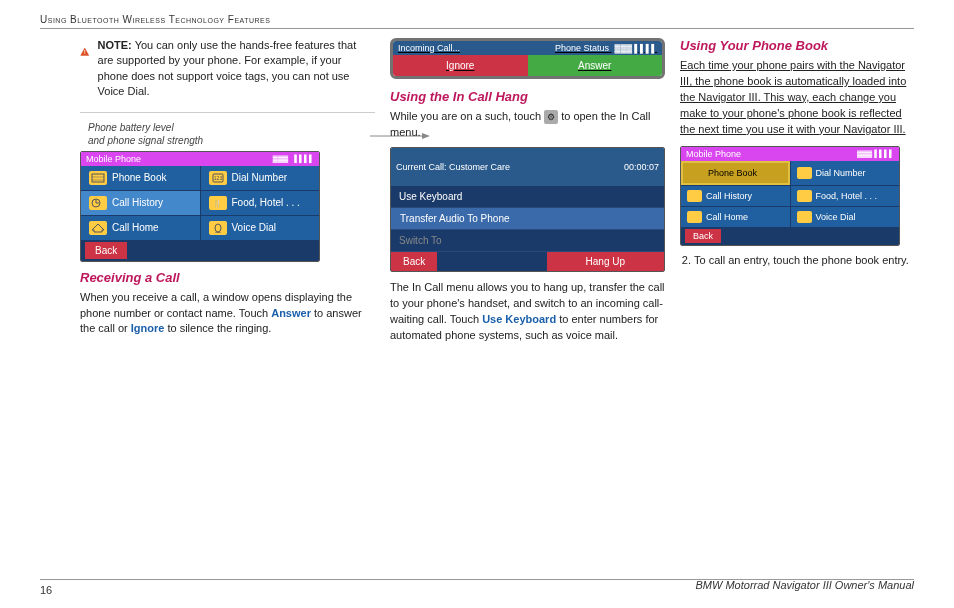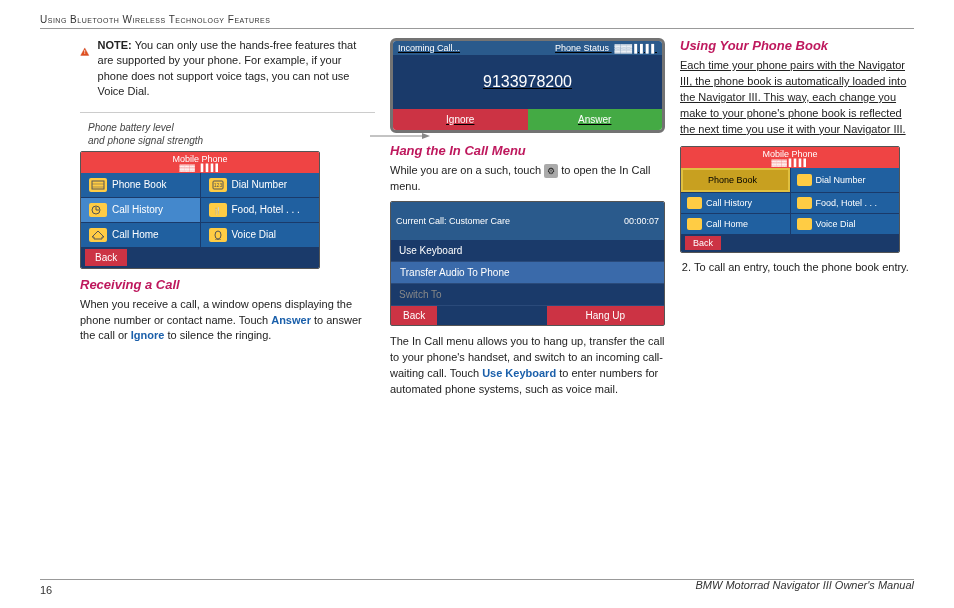--- a/index.html
+++ b/index.html
@@ -119,28 +119,27 @@
     }
 
     
     .phone-ui {
       border: 1px solid #555;
       border-radius: 2px;
       overflow: hidden;
       font-size: 10px;
     }
     .phone-ui-header {
-      background: #ef4444;
+      background: #d946ef;
       color: #fff;
       font-size: 9px;
       padding: 2px 5px;
       display: flex;
       justify-content: space-between;
       align-items: center;
-      flex-direction: column;
     }
     .phone-signal {
       display: flex;
       gap: 2px;
       align-items: center;
       font-size: 8px;
     }
     .phone-grid {
       display: grid;
       grid-template-columns: 1fr 1fr;
@@ -465,28 +464,27 @@
   <div class="mid-col">
 
     <div class="incoming-ui">
       <div class="incoming-header">
         <span>Incoming Call...</span>
         <span>
           <span>Phone Status</span>
           <span style="margin-left:3px; font-size:8px;">▓▓▓ ▌▌▌▌</span>
         </span>
       </div>
-      <div class="incoming-number">9133978200</div>
       <div class="incoming-buttons">
         <div class="btn-ignore">Ignore</div>
         <div class="btn-answer">Answer</div>
       </div>
     </div>
 
-    <div class="section-title">Hang the In Call Menu</div>
+    <div class="section-title">Using the In Call Hang</div>
     <div class="section-body" style="margin-bottom:6px;">
       <span>While you are on a such, touch </span>
       <span style="display:inline-block;width:14px;height:14px;background:#aaa;border-radius:2px;vertical-align:middle;text-align:center;font-size:9px;line-height:14px;">⚙</span>
       <span> to open the In Call menu.</span>
     </div>
 
     <div class="incall-ui">
       <div class="incall-header">
         <span>Current Call: Customer Care</span>
         <span>00:00:07</span>

